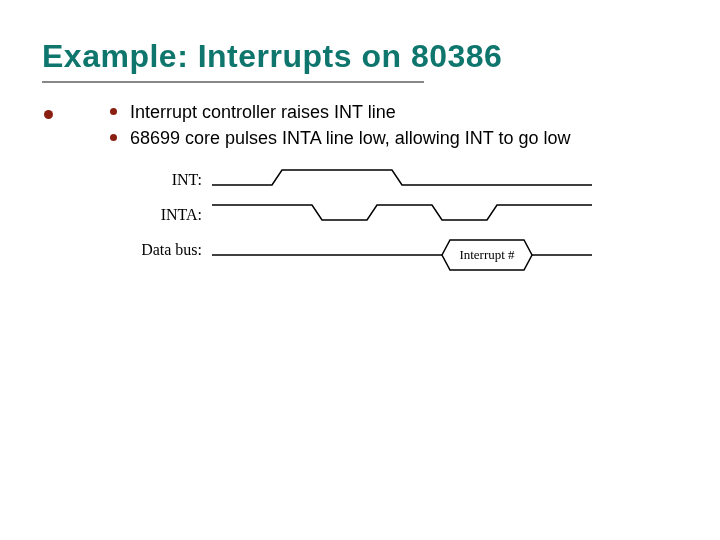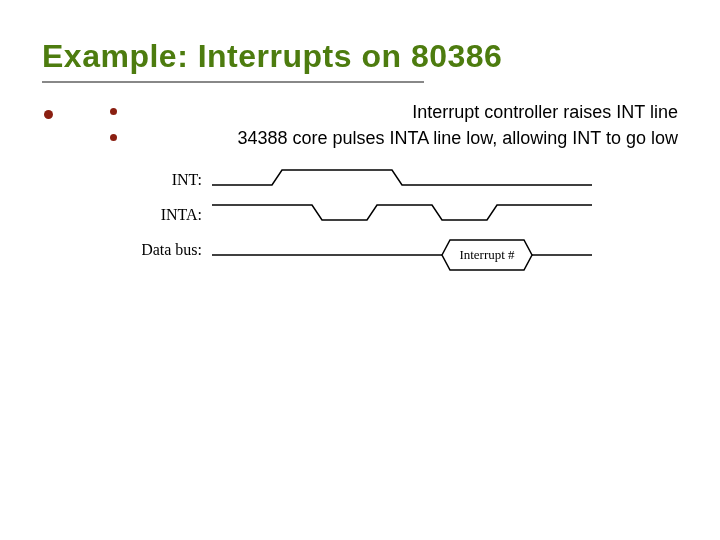--- a/index.html
+++ b/index.html
@@ -15,21 +15,21 @@
   .slide {
     box-sizing: border-box;
     width: 720px;
     height: 540px;
     padding: 28px 42px 0 42px;
     position: relative;
   }
   .title {
     font-size: 32px;
     font-weight: bold;
-    color: #4d7c0f;
+    color: #0f766e;
     letter-spacing: 0.5px;
     margin: 10px 0 6px 0;
   }
   .rule {
     border: none;
     border-top: 2px solid #888;
     margin: 4px 0 18px 0;
     width: 60%;
   }
   ul.main {
@@ -58,21 +58,20 @@
     list-style: none;
     margin: 10px 0 0 0;
     padding: 0 0 0 40px;
   }
   ul.sub > li {
     position: relative;
     padding-left: 22px;
     font-size: 18px;
     line-height: 1.25;
     margin-bottom: 3px;
-    text-align: right;
   }
   ul.sub > li::before {
     content: "";
     position: absolute;
     left: 2px;
     top: 7px;
     width: 7px;
     height: 7px;
     border-radius: 50%;
     background: #8a1f11;
@@ -97,21 +96,21 @@
   <div class="title">Example: Interrupts on 80386</div>
   <hr class="rule">
 
   <ul class="main">
     <li>
       <ul class="sub">
         <li>
           <span>Interrupt controller raises INT line</span>
         </li>
         <li>
-          <span>34388 core pulses INTA line low, allowing INT to go low</span>
+          <span>68699 core pulses INTA line low, allowing INT to go low</span>
         </li>
       </ul>
     </li>
   </ul>
 
   <div class="diagram">
     <svg width="460" height="120" viewBox="0 0 460 120">
 
       <text x="60" y="20" text-anchor="end" class="sig-label">INT:</text>
 

